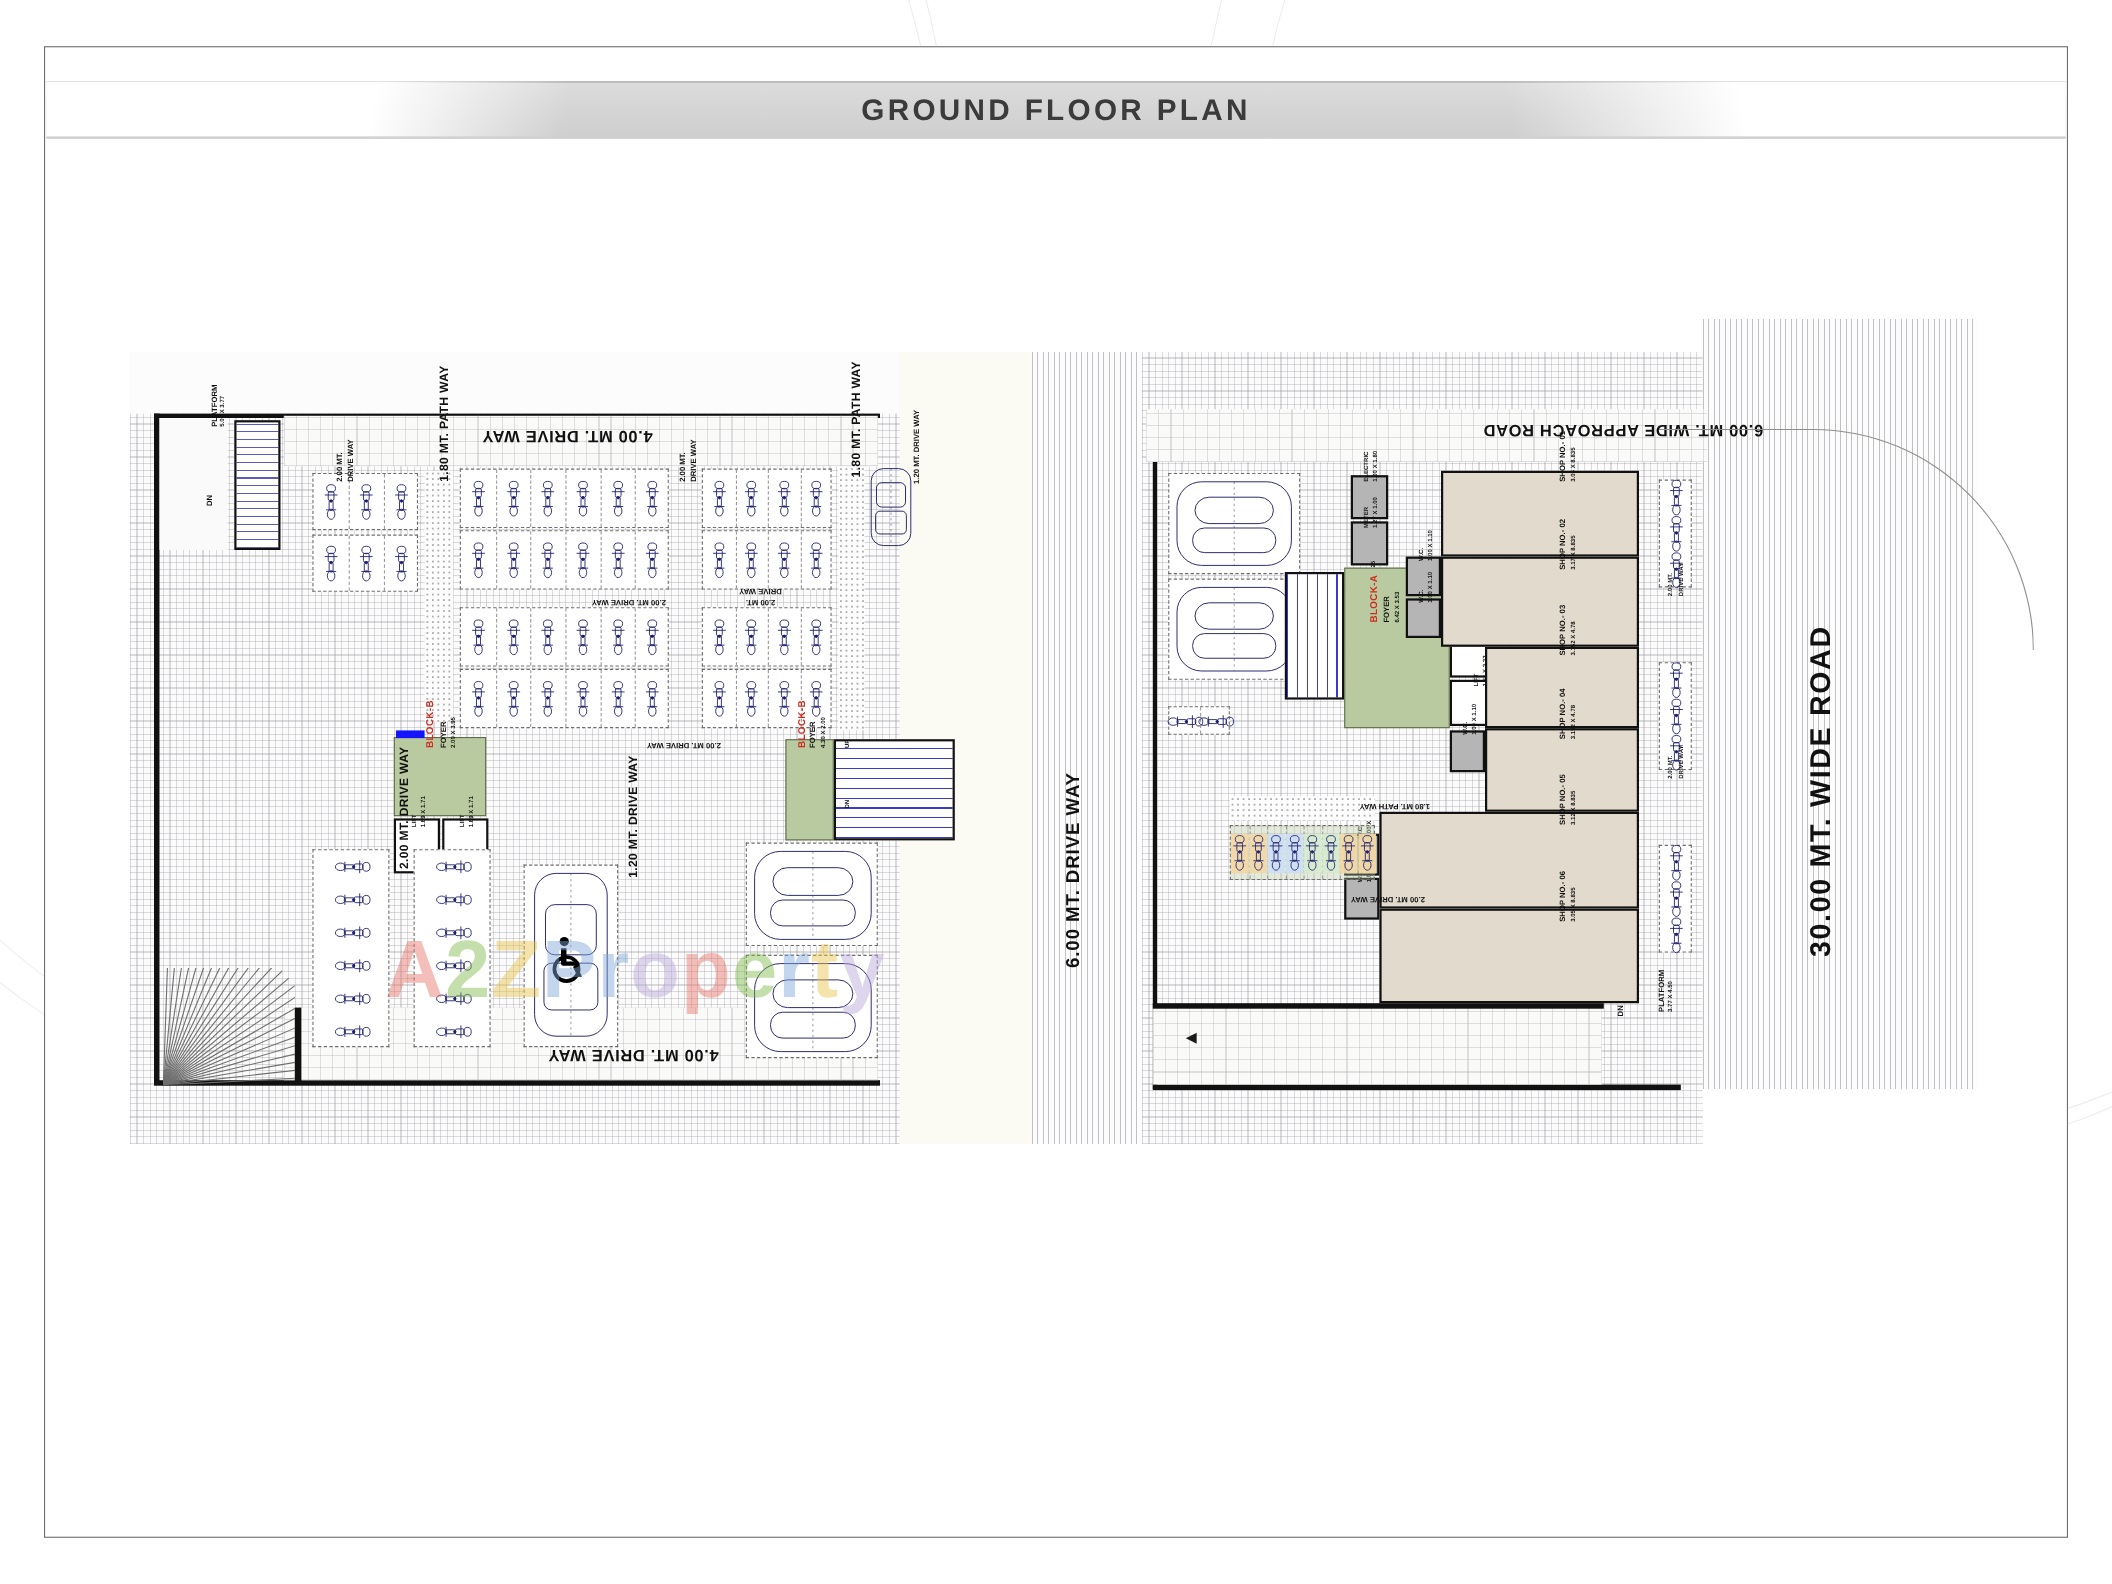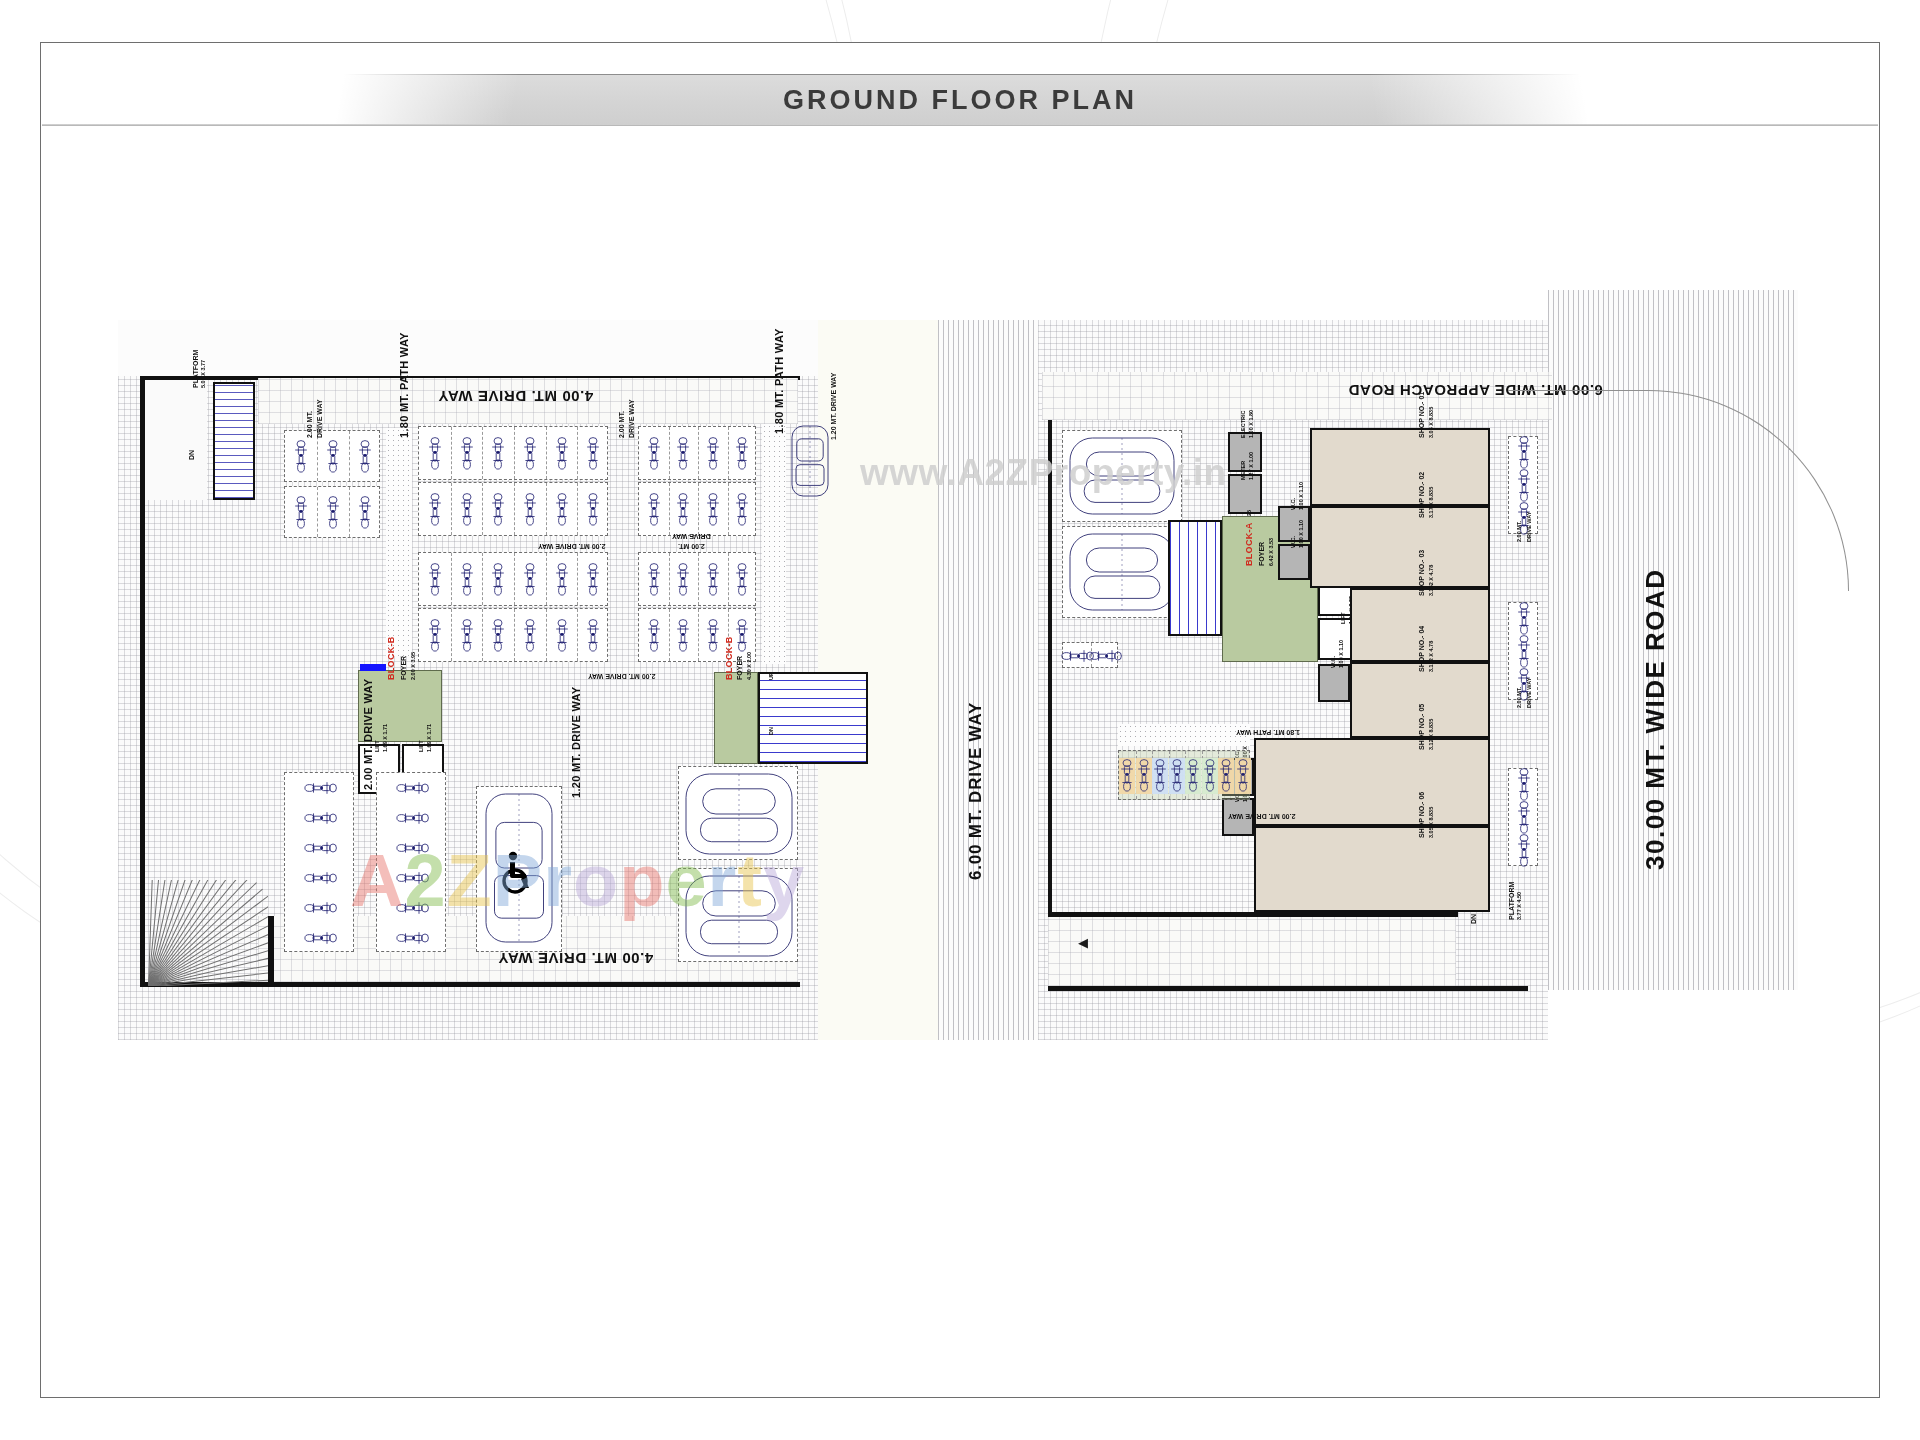--- a/index.html
+++ b/index.html
@@ -1340,16 +1340,15 @@
     <div class="lbl micro r90" style="left:1398px;top:600px;">3.77 X 4.50</div>
 
     <div style="position:absolute;left:1390px;top:70px;width:340px;height:200px;
          border-top:1.5px solid #8f8f8f;border-right:1.5px solid #8f8f8f;
          border-top-right-radius:220px;pointer-events:none;"></div>
 
   </div>
 
   <div class="roadlabel" style="left:1640px;top:870px;">30.00 MT. WIDE ROAD</div>
 
-  <div class="wm-top">www.A2ZProperty.in</div>
   <div class="wm-a2z" id="wm-brand"><span style="color: rgb(232, 115, 106);">A</span><span style="color: rgb(127, 186, 74);">2</span><span style="color: rgb(232, 196, 74);">Z</span><span style="color: rgb(127, 168, 216);"> Pr</span><span style="color: rgb(184, 168, 216);">o</span><span style="color: rgb(232, 115, 106);">p</span><span style="color: rgb(127, 186, 74);">e</span><span style="color: rgb(127, 168, 216);">r</span><span style="color: rgb(232, 196, 74);">t</span><span style="color: rgb(184, 168, 216);">y</span></div>
 
 </div>
 
 </body></html>

